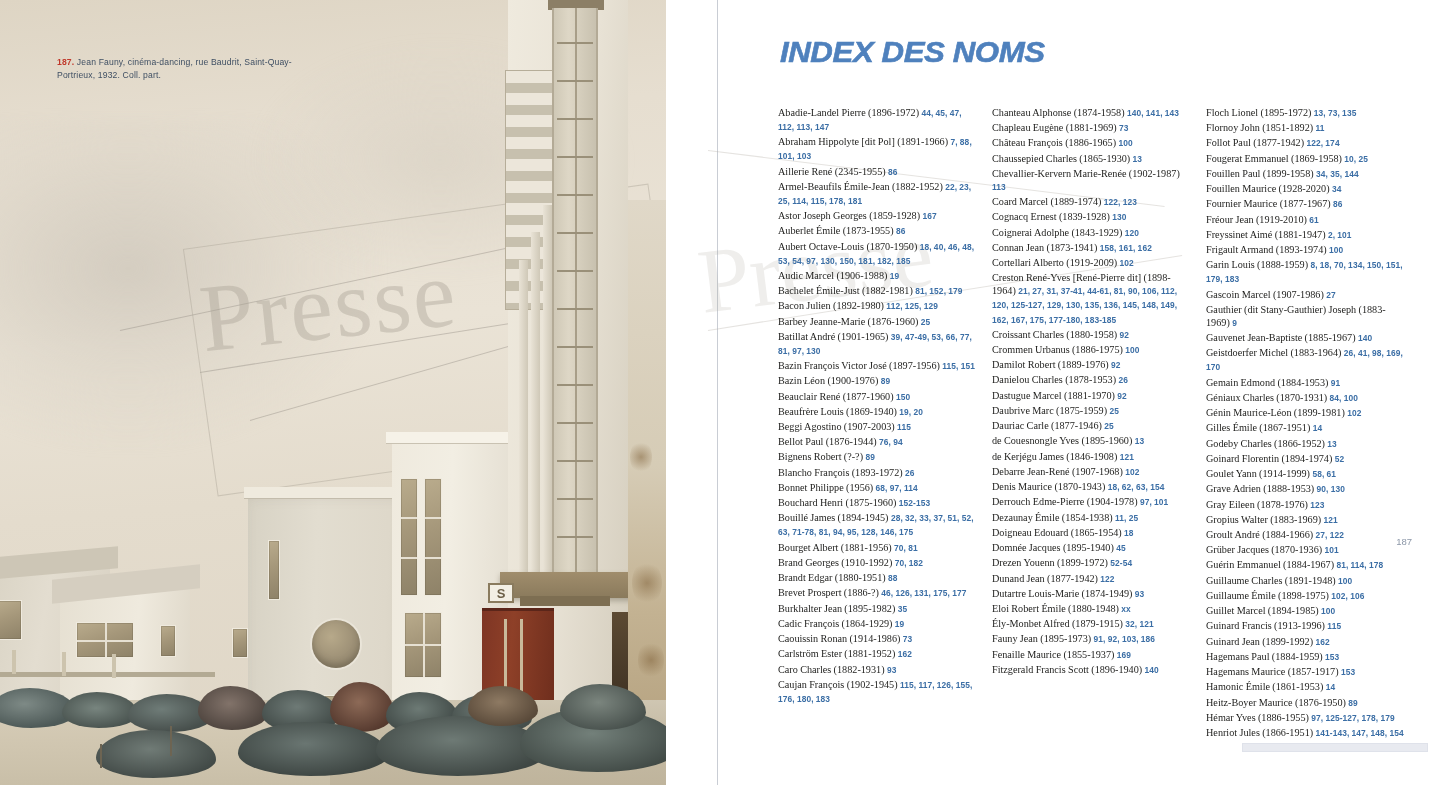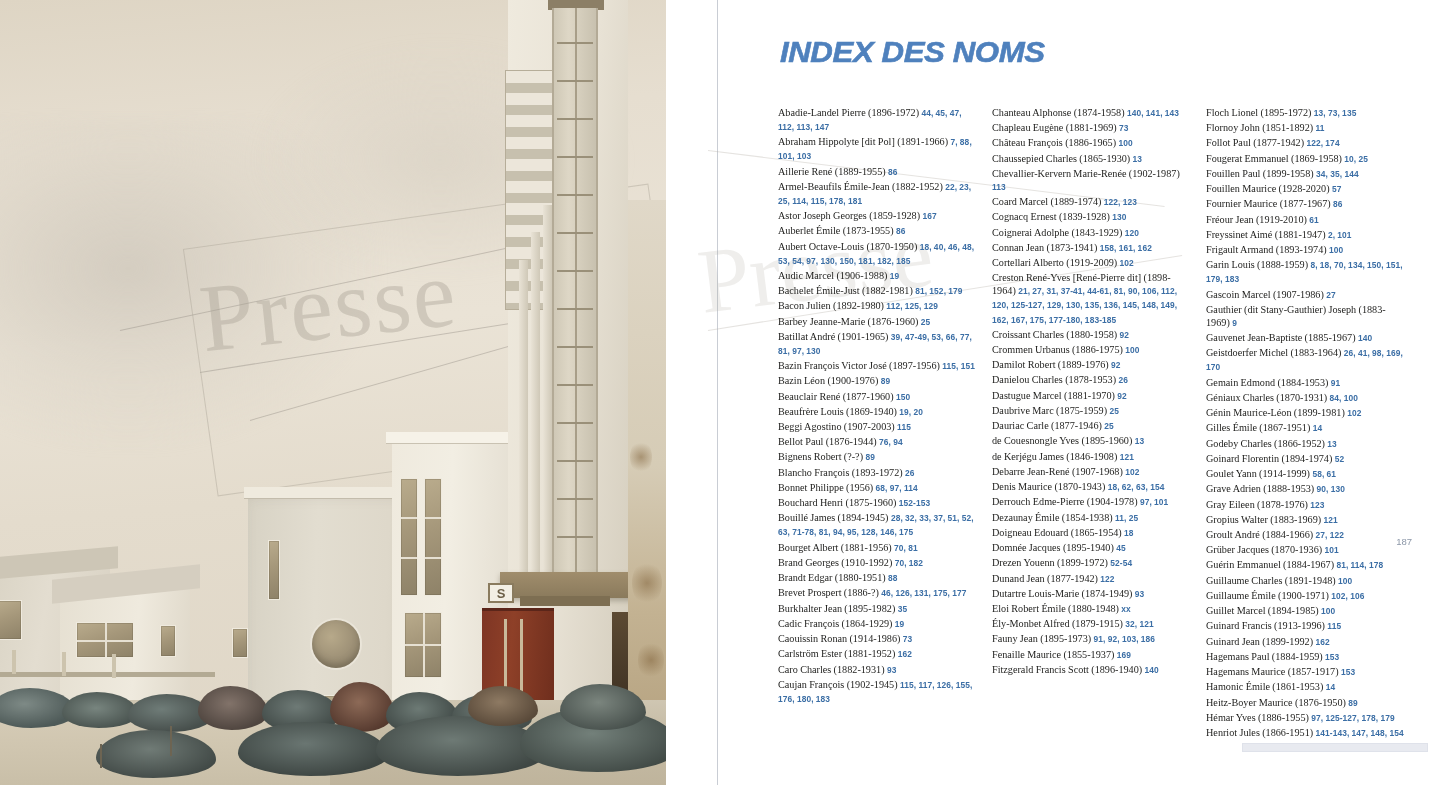--- a/index.html
+++ b/index.html
@@ -384,36 +384,39 @@
       <div class="shrub" style="left:238px; top:44px; width:150px; height:54px; background:radial-gradient(ellipse at 45% 40%,#6a7672,#3d4542 75%);"></div>
       <div class="shrub" style="left:376px; top:38px; width:170px; height:60px; background:radial-gradient(ellipse at 45% 40%,#6e7a75,#3f4744 75%);"></div>
       <div class="shrub" style="left:520px; top:30px; width:160px; height:64px; background:radial-gradient(ellipse at 45% 40%,#73807a,#424b47 75%);"></div>
       <div class="shrub" style="left:468px; top:8px; width:70px; height:40px; background:radial-gradient(ellipse at 45% 40%,#8e7a63,#5a4a3a 74%);"></div>
       <div class="shrub" style="left:560px; top:6px; width:86px; height:46px; background:radial-gradient(ellipse at 45% 40%,#7b857e,#49524e 74%);"></div>
       <div class="shrub" style="left:96px; top:52px; width:120px; height:48px; background:radial-gradient(ellipse at 45% 40%,#707b76,#424a47 76%);"></div>
       <div class="stick" style="left:170px; top:48px; height:30px;"></div>
       <div class="stick" style="left:100px; top:66px; height:24px;"></div>
     </div>
 
+    <div class="caption">
+      <span class="num">187.</span><span> Jean Fauny, cinéma-dancing, rue Baudrit, Saint-Quay-Portrieux, 1932. Coll. part.</span>
+    </div>
   </div>
 
   <div class="gutter"></div>
 
   <div class="index-page">
     <div class="wm2">Presse</div>
     <div class="wm2-line" style="left:-10px; top:150px; width:460px; transform:rotate(7deg);"></div>
     <div class="wm2-line" style="left:-10px; top:330px; width:480px; transform:rotate(-9deg);"></div>
 
     <h1 class="index-title">INDEX DES NOMS</h1>
 
     <div class="cols">
       <div class="col">
           <p class="entry"><span>Abadie-Landel Pierre (1896-1972) </span><span class="pp">44, 45, 47, 112, 113, 147</span></p>
           <p class="entry"><span>Abraham Hippolyte [dit Pol] (1891-1966) </span><span class="pp">7, 88, 101, 103</span></p>
-          <p class="entry"><span>Aillerie René (1889-1955) </span><span class="pp">86</span></p>
+          <p class="entry"><span>Aillerie René (2345-1955) </span><span class="pp">86</span></p>
           <p class="entry"><span>Armel-Beaufils Émile-Jean (1882-1952) </span><span class="pp">22, 23, 25, 114, 115, 178, 181</span></p>
           <p class="entry"><span>Astor Joseph Georges (1859-1928) </span><span class="pp">167</span></p>
           <p class="entry"><span>Auberlet Émile (1873-1955) </span><span class="pp">86</span></p>
           <p class="entry"><span>Aubert Octave-Louis (1870-1950) </span><span class="pp">18, 40, 46, 48, 53, 54, 97, 130, 150, 181, 182, 185</span></p>
           <p class="entry"><span>Audic Marcel (1906-1988) </span><span class="pp">19</span></p>
           <p class="entry"><span>Bachelet Émile-Just (1882-1981) </span><span class="pp">81, 152, 179</span></p>
           <p class="entry"><span>Bacon Julien (1892-1980) </span><span class="pp">112, 125, 129</span></p>
           <p class="entry"><span>Barbey Jeanne-Marie (1876-1960) </span><span class="pp">25</span></p>
           <p class="entry"><span>Batillat André (1901-1965) </span><span class="pp">39, 47-49, 53, 66, 77, 81, 97, 130</span></p>
           <p class="entry"><span>Bazin François Victor José (1897-1956) </span><span class="pp">115, 151</span></p>
@@ -473,21 +476,21 @@
           <p class="entry"><span>Fauny Jean (1895-1973) </span><span class="pp">91, 92, 103, 186</span></p>
           <p class="entry"><span>Fenaille Maurice (1855-1937) </span><span class="pp">169</span></p>
           <p class="entry"><span>Fitzgerald Francis Scott (1896-1940) </span><span class="pp">140</span></p>
         </div>
       <div class="col">
           <p class="entry"><span>Floch Lionel (1895-1972) </span><span class="pp">13, 73, 135</span></p>
           <p class="entry"><span>Flornoy John (1851-1892) </span><span class="pp">11</span></p>
           <p class="entry"><span>Follot Paul (1877-1942) </span><span class="pp">122, 174</span></p>
           <p class="entry"><span>Fougerat Emmanuel (1869-1958) </span><span class="pp">10, 25</span></p>
           <p class="entry"><span>Fouillen Paul (1899-1958) </span><span class="pp">34, 35, 144</span></p>
-          <p class="entry"><span>Fouillen Maurice (1928-2020) </span><span class="pp">57</span></p>
+          <p class="entry"><span>Fouillen Maurice (1928-2020) </span><span class="pp">34</span></p>
           <p class="entry"><span>Fournier Maurice (1877-1967) </span><span class="pp">86</span></p>
           <p class="entry"><span>Fréour Jean (1919-2010) </span><span class="pp">61</span></p>
           <p class="entry"><span>Freyssinet Aimé (1881-1947) </span><span class="pp">2, 101</span></p>
           <p class="entry"><span>Frigault Armand (1893-1974) </span><span class="pp">100</span></p>
           <p class="entry"><span>Garin Louis (1888-1959) </span><span class="pp">8, 18, 70, 134, 150, 151, 179, 183</span></p>
           <p class="entry"><span>Gascoin Marcel (1907-1986) </span><span class="pp">27</span></p>
           <p class="entry"><span>Gauthier (dit Stany-Gauthier) Joseph (1883-1969) </span><span class="pp">9</span></p>
           <p class="entry"><span>Gauvenet Jean-Baptiste (1885-1967) </span><span class="pp">140</span></p>
           <p class="entry"><span>Geistdoerfer Michel (1883-1964) </span><span class="pp">26, 41, 98, 169, 170</span></p>
           <p class="entry"><span>Gemain Edmond (1884-1953) </span><span class="pp">91</span></p>
@@ -497,21 +500,21 @@
           <p class="entry"><span>Godeby Charles (1866-1952) </span><span class="pp">13</span></p>
           <p class="entry"><span>Goinard Florentin (1894-1974) </span><span class="pp">52</span></p>
           <p class="entry"><span>Goulet Yann (1914-1999) </span><span class="pp">58, 61</span></p>
           <p class="entry"><span>Grave Adrien (1888-1953) </span><span class="pp">90, 130</span></p>
           <p class="entry"><span>Gray Eileen (1878-1976) </span><span class="pp">123</span></p>
           <p class="entry"><span>Gropius Walter (1883-1969) </span><span class="pp">121</span></p>
           <p class="entry"><span>Groult André (1884-1966) </span><span class="pp">27, 122</span></p>
           <p class="entry"><span>Grüber Jacques (1870-1936) </span><span class="pp">101</span></p>
           <p class="entry"><span>Guérin Emmanuel (1884-1967) </span><span class="pp">81, 114, 178</span></p>
           <p class="entry"><span>Guillaume Charles (1891-1948) </span><span class="pp">100</span></p>
-          <p class="entry"><span>Guillaume Émile (1900-1971) </span><span class="pp">102, 106</span></p>
+          <p class="entry"><span>Guillaume Émile (1898-1975) </span><span class="pp">102, 106</span></p>
           <p class="entry"><span>Guillet Marcel (1894-1985) </span><span class="pp">100</span></p>
           <p class="entry"><span>Guinard Francis (1913-1996) </span><span class="pp">115</span></p>
           <p class="entry"><span>Guinard Jean (1899-1992) </span><span class="pp">162</span></p>
           <p class="entry"><span>Hagemans Paul (1884-1959) </span><span class="pp">153</span></p>
           <p class="entry"><span>Hagemans Maurice (1857-1917) </span><span class="pp">153</span></p>
           <p class="entry"><span>Hamonic Émile (1861-1953) </span><span class="pp">14</span></p>
           <p class="entry"><span>Heitz-Boyer Maurice (1876-1950) </span><span class="pp">89</span></p>
           <p class="entry"><span>Hémar Yves (1886-1955) </span><span class="pp">97, 125-127, 178, 179</span></p>
           <p class="entry"><span>Henriot Jules (1866-1951) </span><span class="pp">141-143, 147, 148, 154</span></p>
         </div>

